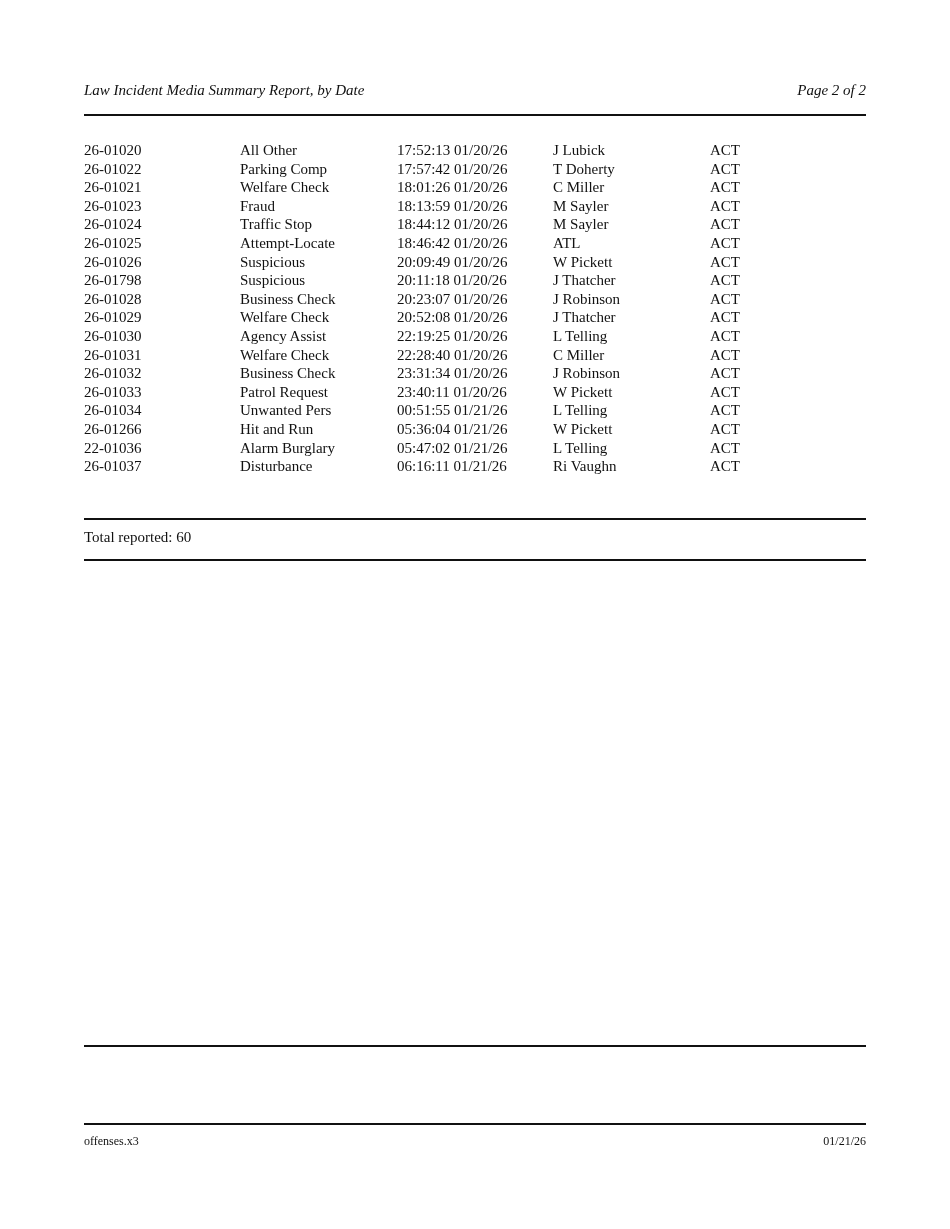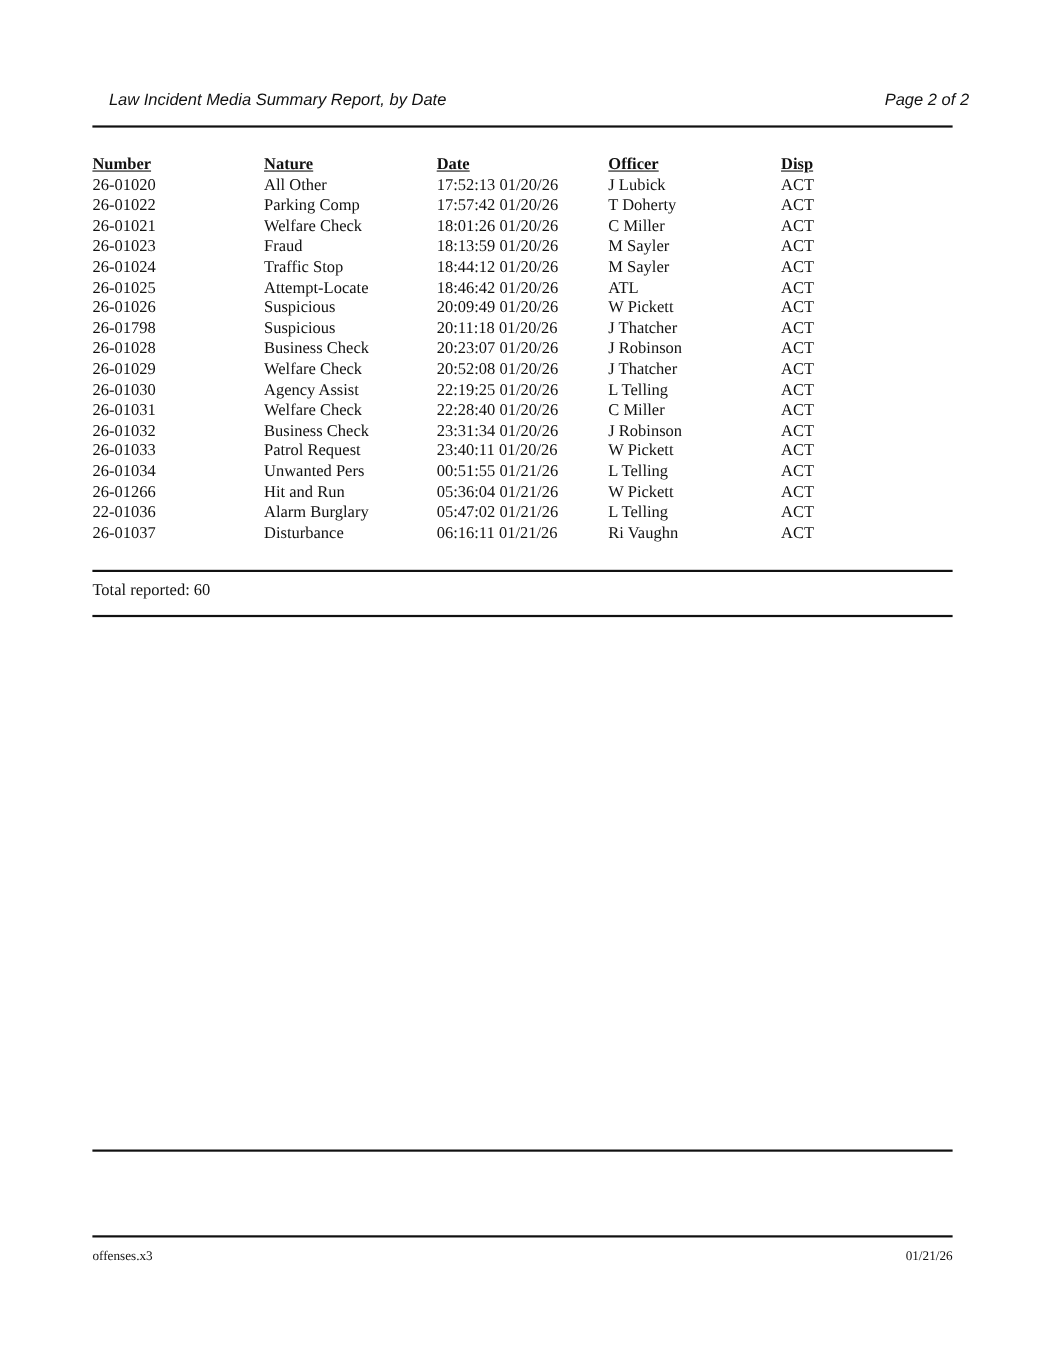--- a/index.html
+++ b/index.html
@@ -14,24 +14,23 @@
       overflow: hidden;
       color: #111111;
       font-family: "Liberation Serif", serif;
     }
     .page-header {
       position: absolute;
       left: 84px;
       top: 82px;
       width: 782px;
       height: 20px;
-      font-family: Liberation Sans, sans-serif;
+      font-family: Liberation Serif, serif;
       font-style: italic;
       font-size: 15px;
-      margin-left: 15px;
     }
     .page-header .title { position: absolute; left: 0; top: 0; }
     .page-header .pageno { position: absolute; right: 0; top: 0; }
     .rule {
       position: absolute;
       left: 84px;
       width: 782px;
       height: 0;
       border-top: 2px solid #111111;
     }
@@ -90,27 +89,20 @@
 <body>
 
 <div class="page-header">
   <span class="title">Law Incident Media Summary Report, by Date</span>
   <span class="pageno">Page 2 of 2</span>
 </div>
 
 <div class="rule" style="top:114px;"></div>
 
 <div class="table">
-  <div class="row head">
-    <span class="cell c0">Number</span>
-    <span class="cell c1">Nature</span>
-    <span class="cell c2">Date</span>
-    <span class="cell c3">Officer</span>
-    <span class="cell c4">Disp</span>
-  </div>
   <div id="table-body">
       <div class="row">
         <span class="cell c0">26-01020</span>
         <span class="cell c1">All Other</span>
         <span class="cell c2">17:52:13 01/20/26</span>
         <span class="cell c3">J Lubick</span>
         <span class="cell c4">ACT</span>
       </div>
       <div class="row">
         <span class="cell c0">26-01022</span>

